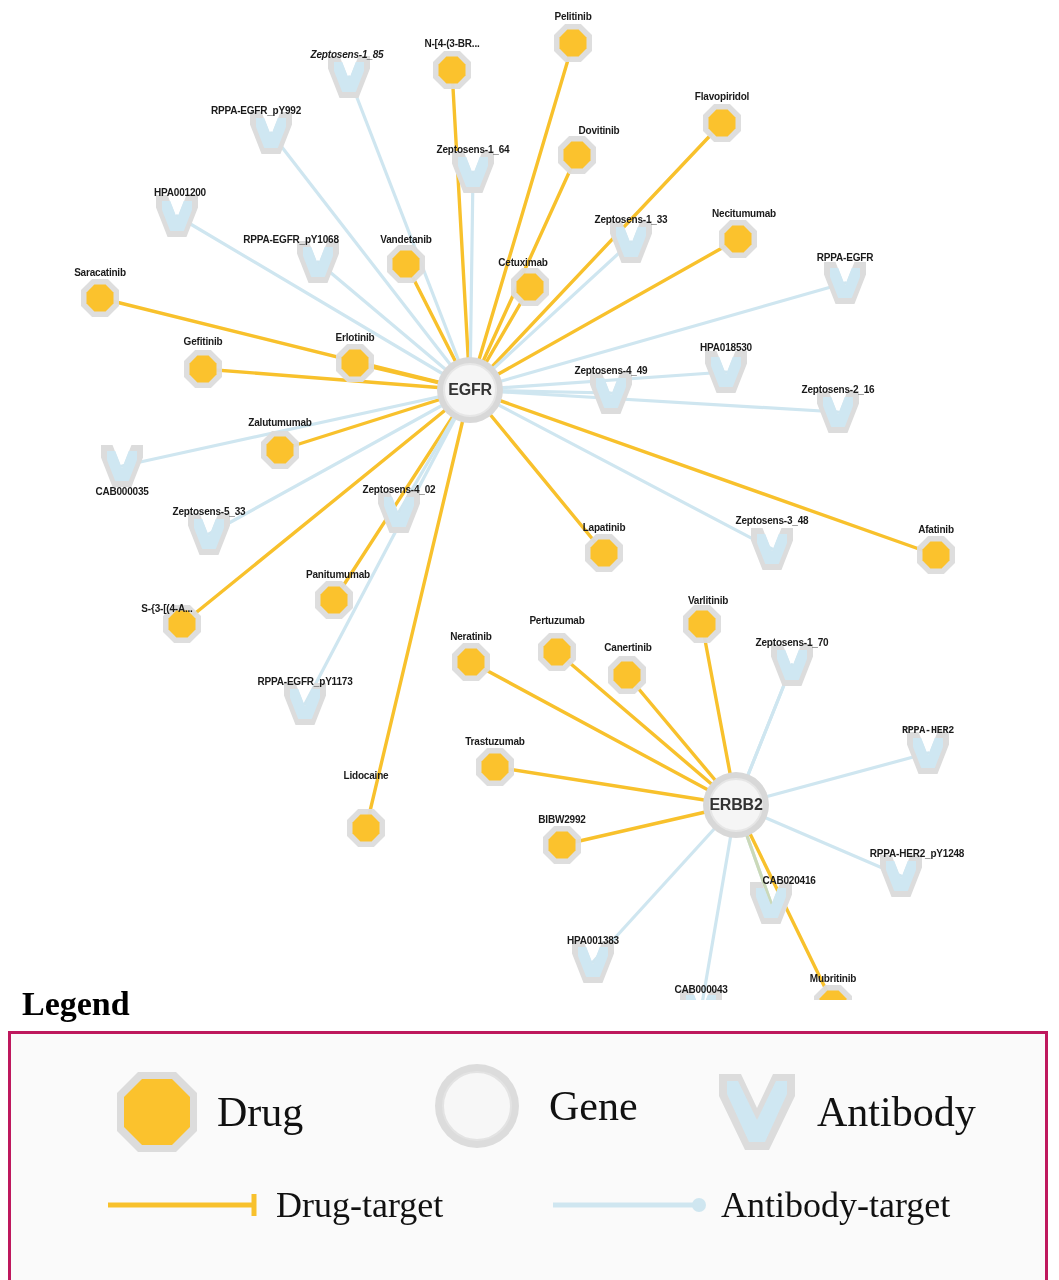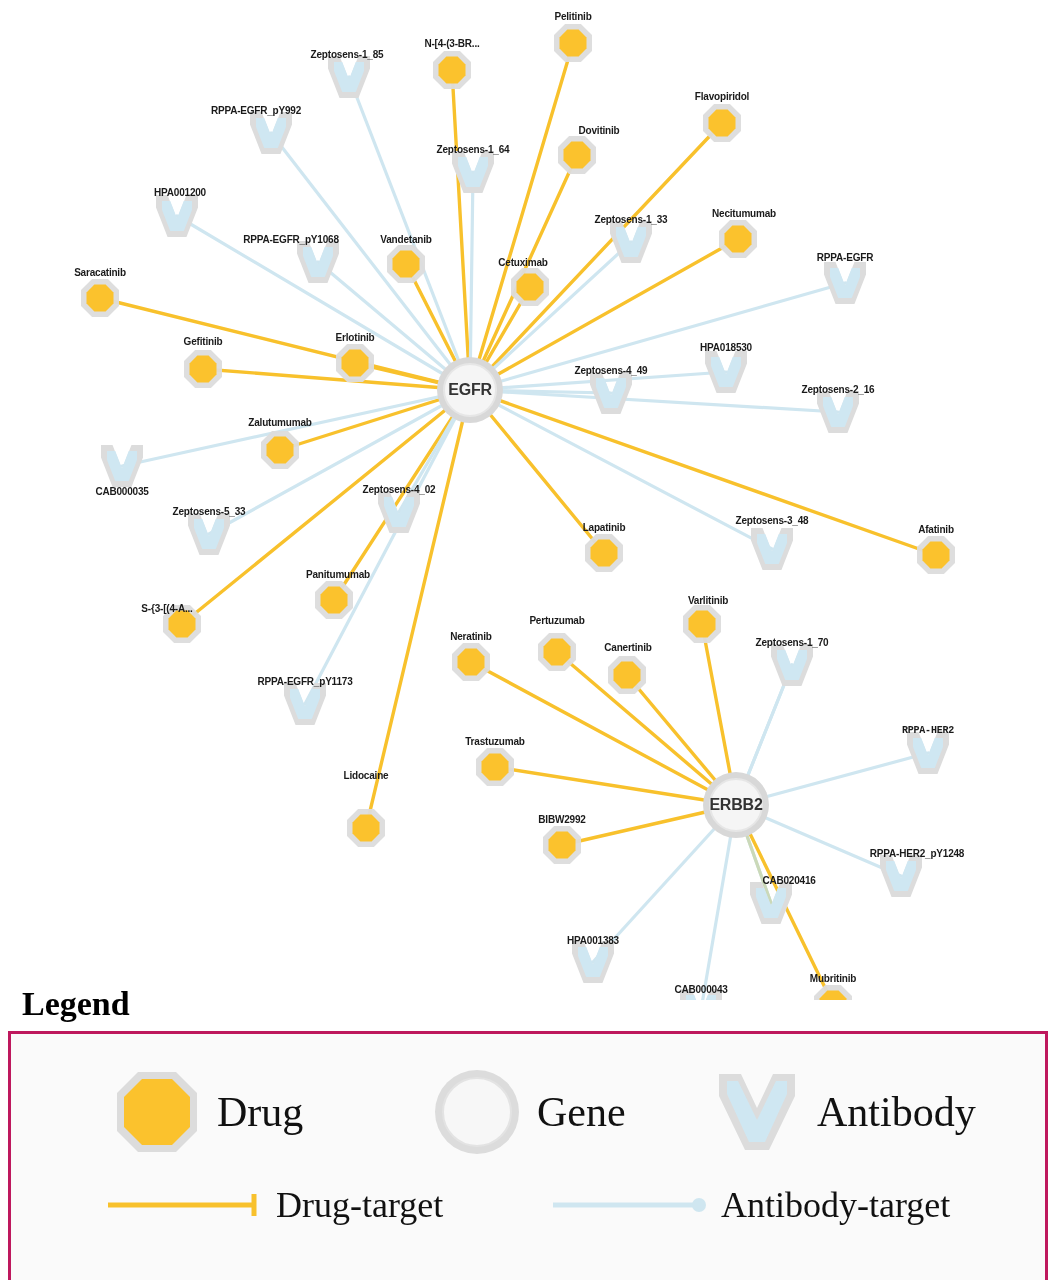--- a/index.html
+++ b/index.html
@@ -344,21 +344,21 @@
       <div class="node-label" style="left: 708px; top: 600px;">Varlitinib</div>
       <div class="node-label" style="left: 338px; top: 574px;">Panitumumab</div>
       <div class="node-label" style="left: 167px; top: 608px;">S-{3-[(4-A...</div>
       <div class="node-label" style="left: 557px; top: 620px;">Pertuzumab</div>
       <div class="node-label" style="left: 471px; top: 636px;">Neratinib</div>
       <div class="node-label" style="left: 628px; top: 647px;">Canertinib</div>
       <div class="node-label" style="left: 495px; top: 741px;">Trastuzumab</div>
       <div class="node-label" style="left: 366px; top: 775px;">Lidocaine</div>
       <div class="node-label" style="left: 562px; top: 819px;">BIBW2992</div>
       <div class="node-label" style="left: 833px; top: 978px;">Mubritinib</div>
-      <div class="node-label" style="left: 347px; top: 54px;">Zeptosens-1_85</div>
+      <div class="node-label" style="left: 347px; top: 54px; font-style: italic;">Zeptosens-1_85</div>
       <div class="node-label" style="left: 256px; top: 110px;">RPPA-EGFR_pY992</div>
       <div class="node-label" style="left: 473px; top: 149px;">Zeptosens-1_64</div>
       <div class="node-label" style="left: 180px; top: 192px;">HPA001200</div>
       <div class="node-label" style="left: 631px; top: 219px;">Zeptosens-1_33</div>
       <div class="node-label" style="left: 291px; top: 239px;">RPPA-EGFR_pY1068</div>
       <div class="node-label" style="left: 845px; top: 257px;">RPPA-EGFR</div>
       <div class="node-label" style="left: 726px; top: 347px;">HPA018530</div>
       <div class="node-label" style="left: 611px; top: 370px;">Zeptosens-4_49</div>
       <div class="node-label" style="left: 838px; top: 389px;">Zeptosens-2_16</div>
       <div class="node-label" style="left: 122px; top: 443px; margin-top: 48px;">CAB000035</div>
@@ -383,21 +383,21 @@
     <div class="legend-row1">
 
       <div class="legend-item" style="left:100px; top:10px;">
         <svg width="92" height="92" viewBox="0 0 92 92">
           <polygon points="27,6 65,6 86,27 86,65 65,86 27,86 6,65 6,27" fill="#DCDCDC"></polygon>
           <polygon points="31,13 61,13 79,31 79,61 61,79 31,79 13,61 13,31" fill="#FBC22D"></polygon>
         </svg>
         <span class="legend-text">Drug</span>
       </div>
 
-      <div class="legend-item" style="left:420px; top:10px;">
+      <div class="legend-item" style="left:420px; top:4px;gap:12px;">
         <svg width="92" height="92" viewBox="0 0 92 92">
           <circle cx="46" cy="46" r="42" fill="#DCDCDC"></circle>
           <circle cx="46" cy="46" r="34" fill="#F7F7F7" stroke="#E3E3E3" stroke-width="2"></circle>
         </svg>
         <span class="legend-text">Gene</span>
       </div>
 
       <div class="legend-item" style="left:700px; top:10px;">
         <svg width="92" height="92" viewBox="0 0 92 92">
           <path d="M8,8 L30,8 L46,42 L62,8 L84,8 L84,30 L58,84 L34,84 L8,30 Z" fill="#DCDCDC"></path>

